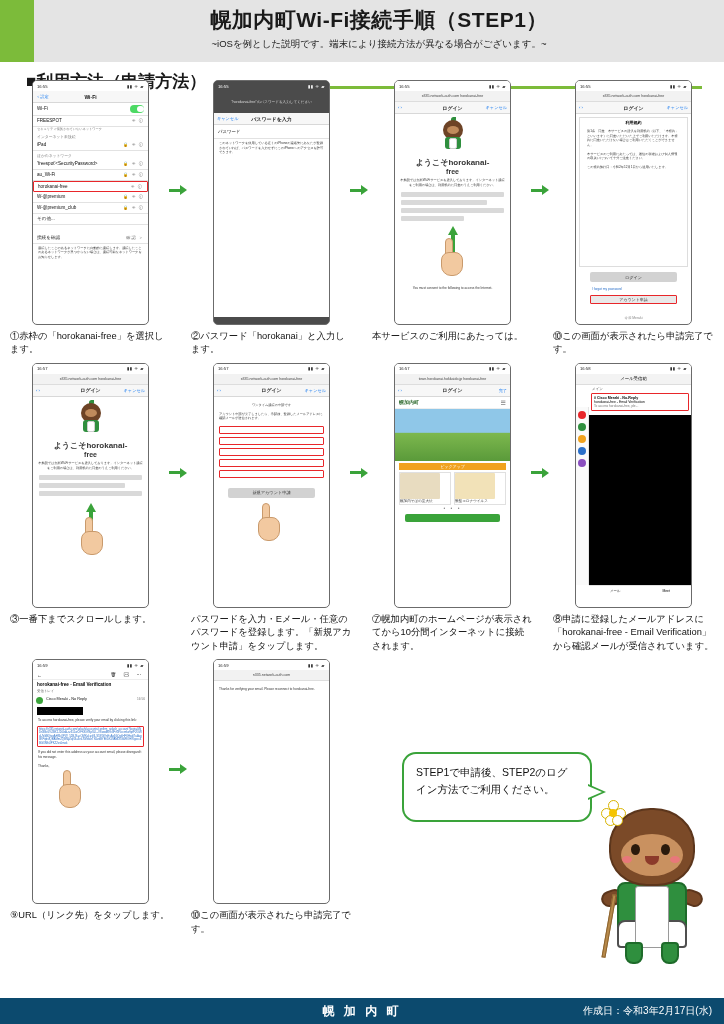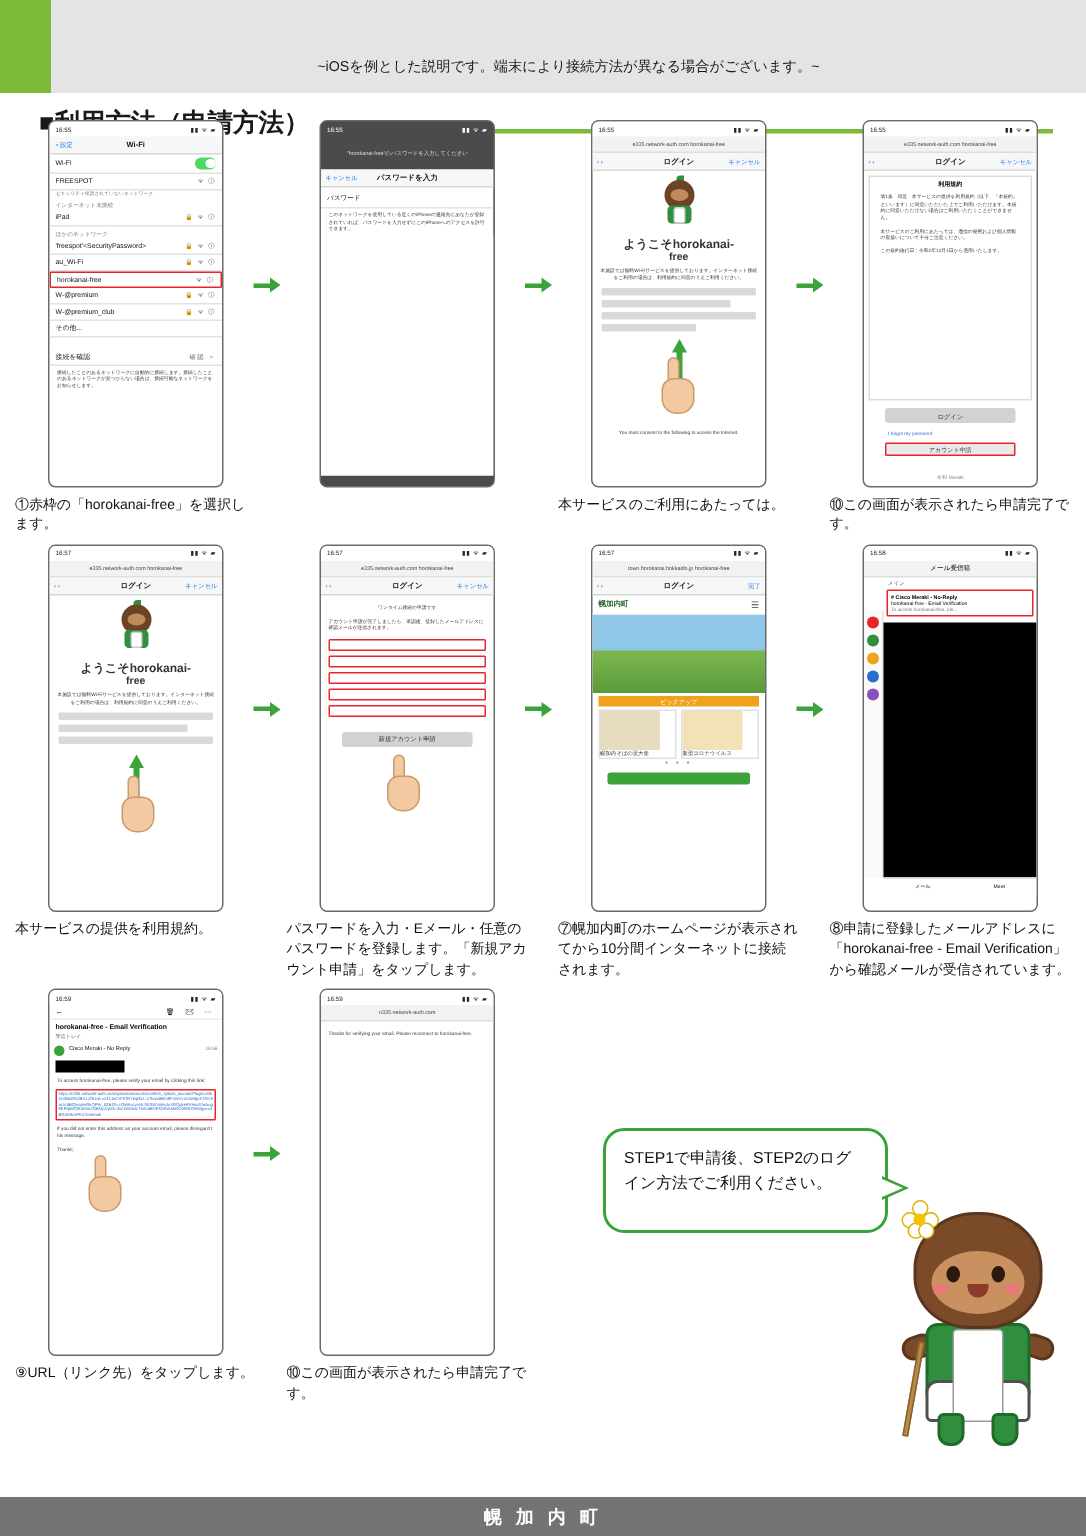--- a/index.html
+++ b/index.html
@@ -313,21 +313,21 @@
     background: #2f8f3e; border: 2px solid #1e6b2a; border-radius: 4px 4px 8px 8px;
   }
   .bm-stick {
     position: absolute; left: 12px; top: 104px; width: 4px; height: 64px;
     background: #b88a4a; border: 1px solid #8a6230; transform: rotate(10deg);
   }
   
   .footer {
     position: absolute; left: 0; bottom: 0;
     width: 724px; height: 26px;
-    background: #737373;
+    background: #0c4a6e;
     color: #ffffff;
   }
   .footer-center {
     position: absolute; left: 0; top: 0; width: 724px; height: 26px;
     display: flex; align-items: center; justify-content: center;
     font-size: 12px; font-weight: bold; letter-spacing: 3px;
   }
   .footer-right {
     position: absolute; right: 12px; top: 0; height: 26px;
     display: flex; align-items: center;
@@ -361,20 +361,21 @@
   }
   .blackarea { background: #000; }
 </style>
 </head>
 <body>
 
 <div class="page">
 
   <div class="header">
     <div class="header-bar"></div>
+    <div class="header-title">幌加内町Wi-Fi接続手順（STEP1）</div>
     <div class="header-sub">~iOSを例とした説明です。端末により接続方法が異なる場合がございます。~</div>
   </div>
 
   <div class="section-title">■利用方法（申請方法）</div>
   <div class="section-rule"></div>
 
   <div class="steps">
 
     <div class="row">
 
@@ -456,20 +457,21 @@
               <span class="left">キャンセル</span>
               <span>パスワードを入力</span>
             </div>
             <div style="height:14px;border-bottom:1px solid #e2e2e2;display:flex;align-items:center;padding:0 4px;">
               <span style="font-size:4.4px;color:#111;">パスワード</span>
             </div>
             <div class="text-block sm">このネットワークを使用している近くのiPhoneの連絡先にあなたが登録されていれば、パスワードを入力せずにこのiPhoneへのアクセスを許可できます。</div>
             <div style="height:160px;background:#fff;"></div>
           </div>
         </div>
+        <div class="caption">②パスワード「horokanai」と入力します。</div>
         <div class="conn">
             <div class="shaft"></div>
             <div class="head"></div>
           </div>
       </div>
 
       <div class="cell">
         <div class="phone h-tall">
           <div class="statusbar">
             <span>16:55</span>
@@ -580,21 +582,21 @@
             <div class="green-arrow-up" style="top:4px;">
               <div class="head"></div>
                 <div class="shaft"></div>
             </div>
             <div class="hand" style="left:44px;top:18px;">
               <div class="finger"></div>
                 <div class="palm"></div>
             </div>
           </div>
         </div>
-        <div class="caption">本サービスの提供を利用規約。</div>
+        <div class="caption">③一番下までスクロールします。</div>
         <div class="conn">
             <div class="shaft"></div>
             <div class="head"></div>
           </div>
       </div>
 
       <div class="cell">
         <div class="phone h-mid">
           <div class="statusbar">
             <span>16:57</span>
@@ -792,15 +794,16 @@
         <div class="p p2"></div>
         <div class="p p3"></div>
       <div class="p p4"></div>
         <div class="p p5"></div>
         <div class="c"></div>
     </div>
   </div>
 
   <div class="footer">
     <div class="footer-center">幌 加 内 町</div>
+    <div class="footer-right">作成日：令和3年2月17日(水)</div>
   </div>
 
 </div>
 
 </body></html>

